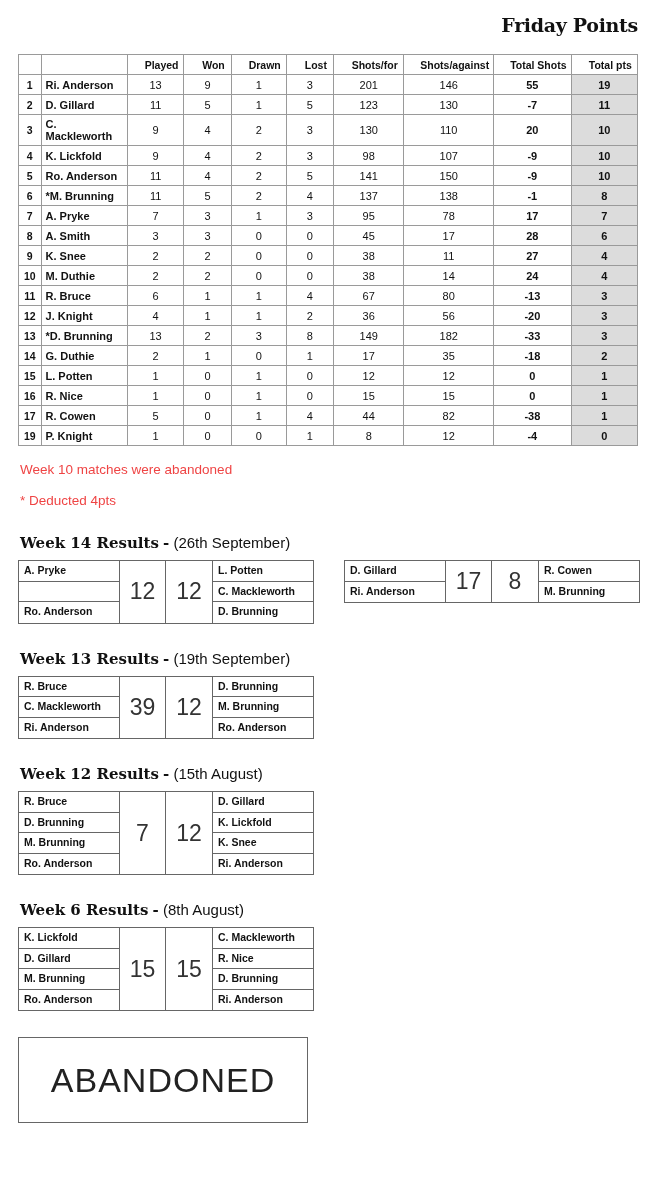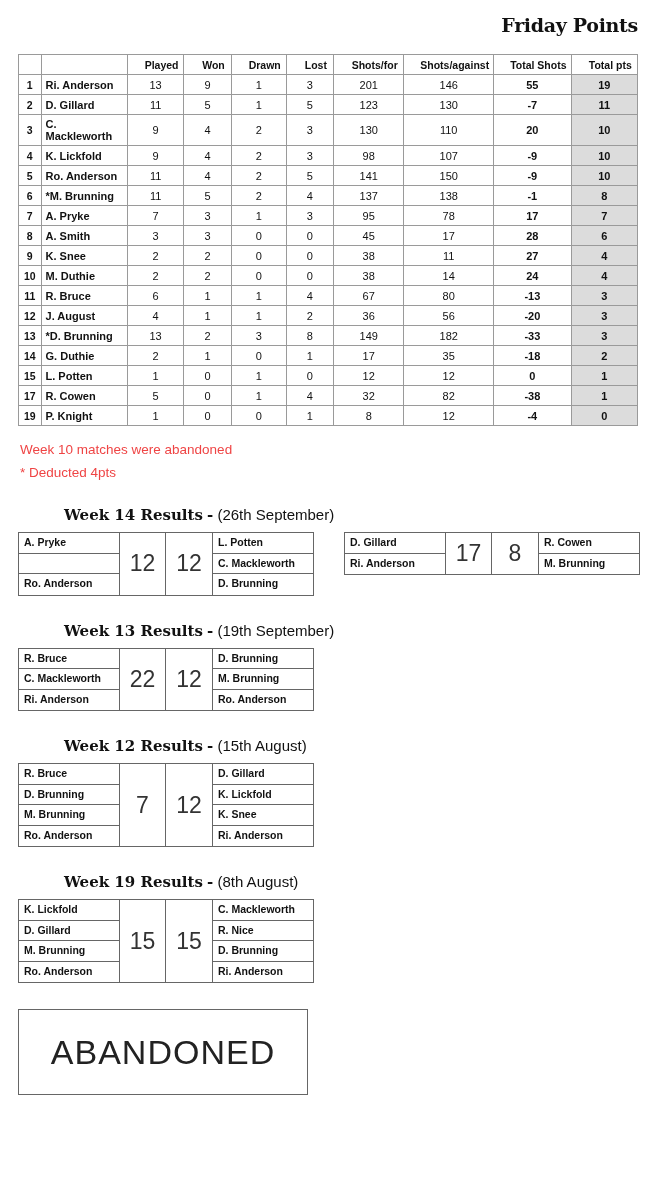--- a/index.html
+++ b/index.html
@@ -102,33 +102,32 @@
     text-align: center;
     font-weight: bold;
     background: #dcdcdc;
   }
 
   .note {
     font-size: 13.5px;
     margin: 16px 0 0 2px;
     color: #ef4444;
   }
-  .note2 { margin-top: 8px; }
+  .note2 { margin-top: 16px; }
 
   
   .results-block { margin-top: 26px; }
   .results-head {
     font-size: 15px;
     margin: 0 0 8px 2px;
   }
   .results-head .rh-main {
     font-family: "DejaVu Serif", serif;
     font-weight: bold;
     font-size: 15px;
-    margin-left: 44px;
   }
   .results-head .rh-sep {
     font-family: "DejaVu Serif", serif;
     font-weight: bold;
   }
   .results-head .rh-date {
     font-family: "Liberation Sans", sans-serif;
     font-weight: normal;
     font-size: 15px;
   }
@@ -341,21 +340,21 @@
         <td class="num">1</td>
         <td class="num">1</td>
         <td class="num">4</td>
         <td class="sf">67</td>
         <td class="sa">80</td>
         <td class="ts">-13</td>
         <td class="pts">3</td>
       </tr>
       <tr>
         <td class="pos">12</td>
-        <td class="player">J. August</td>
+        <td class="player">J. Knight</td>
         <td class="num">4</td>
         <td class="num">1</td>
         <td class="num">1</td>
         <td class="num">2</td>
         <td class="sf">36</td>
         <td class="sa">56</td>
         <td class="ts">-20</td>
         <td class="pts">3</td>
       </tr>
       <tr>
@@ -388,27 +387,39 @@
         <td class="num">1</td>
         <td class="num">0</td>
         <td class="num">1</td>
         <td class="num">0</td>
         <td class="sf">12</td>
         <td class="sa">12</td>
         <td class="ts">0</td>
         <td class="pts">1</td>
       </tr>
       <tr>
+        <td class="pos">16</td>
+        <td class="player">R. Nice</td>
+        <td class="num">1</td>
+        <td class="num">0</td>
+        <td class="num">1</td>
+        <td class="num">0</td>
+        <td class="sf">15</td>
+        <td class="sa">15</td>
+        <td class="ts">0</td>
+        <td class="pts">1</td>
+      </tr>
+      <tr>
         <td class="pos">17</td>
         <td class="player">R. Cowen</td>
         <td class="num">5</td>
         <td class="num">0</td>
         <td class="num">1</td>
         <td class="num">4</td>
-        <td class="sf">32</td>
+        <td class="sf">44</td>
         <td class="sa">82</td>
         <td class="ts">-38</td>
         <td class="pts">1</td>
       </tr>
       <tr>
         <td class="pos">19</td>
         <td class="player">P. Knight</td>
         <td class="num">1</td>
         <td class="num">0</td>
         <td class="num">0</td>
@@ -466,21 +477,21 @@
       <span class="rh-sep">-</span>
       <span class="rh-date">(19th September)</span>
     </div>
     <div class="match-row">
       <div class="match">
         <div class="team">
           <div class="slot">R. Bruce</div>
           <div class="slot">C. Mackleworth</div>
           <div class="slot">Ri. Anderson</div>
         </div>
-        <div class="score">22</div>
+        <div class="score">39</div>
         <div class="score noleft">12</div>
         <div class="team right">
           <div class="slot">D. Brunning</div>
           <div class="slot">M. Brunning</div>
           <div class="slot">Ro. Anderson</div>
         </div>
       </div>
     </div>
   </div>
 
@@ -505,21 +516,21 @@
           <div class="slot">K. Lickfold</div>
           <div class="slot">K. Snee</div>
           <div class="slot">Ri. Anderson</div>
         </div>
       </div>
     </div>
   </div>
 
   <div class="results-block">
     <div class="results-head">
-      <span class="rh-main">Week 19 Results</span>
+      <span class="rh-main">Week 6 Results</span>
       <span class="rh-sep">-</span>
       <span class="rh-date">(8th August)</span>
     </div>
     <div class="match-row">
       <div class="match">
         <div class="team">
           <div class="slot">K. Lickfold</div>
           <div class="slot">D. Gillard</div>
           <div class="slot">M. Brunning</div>
           <div class="slot">Ro. Anderson</div>

